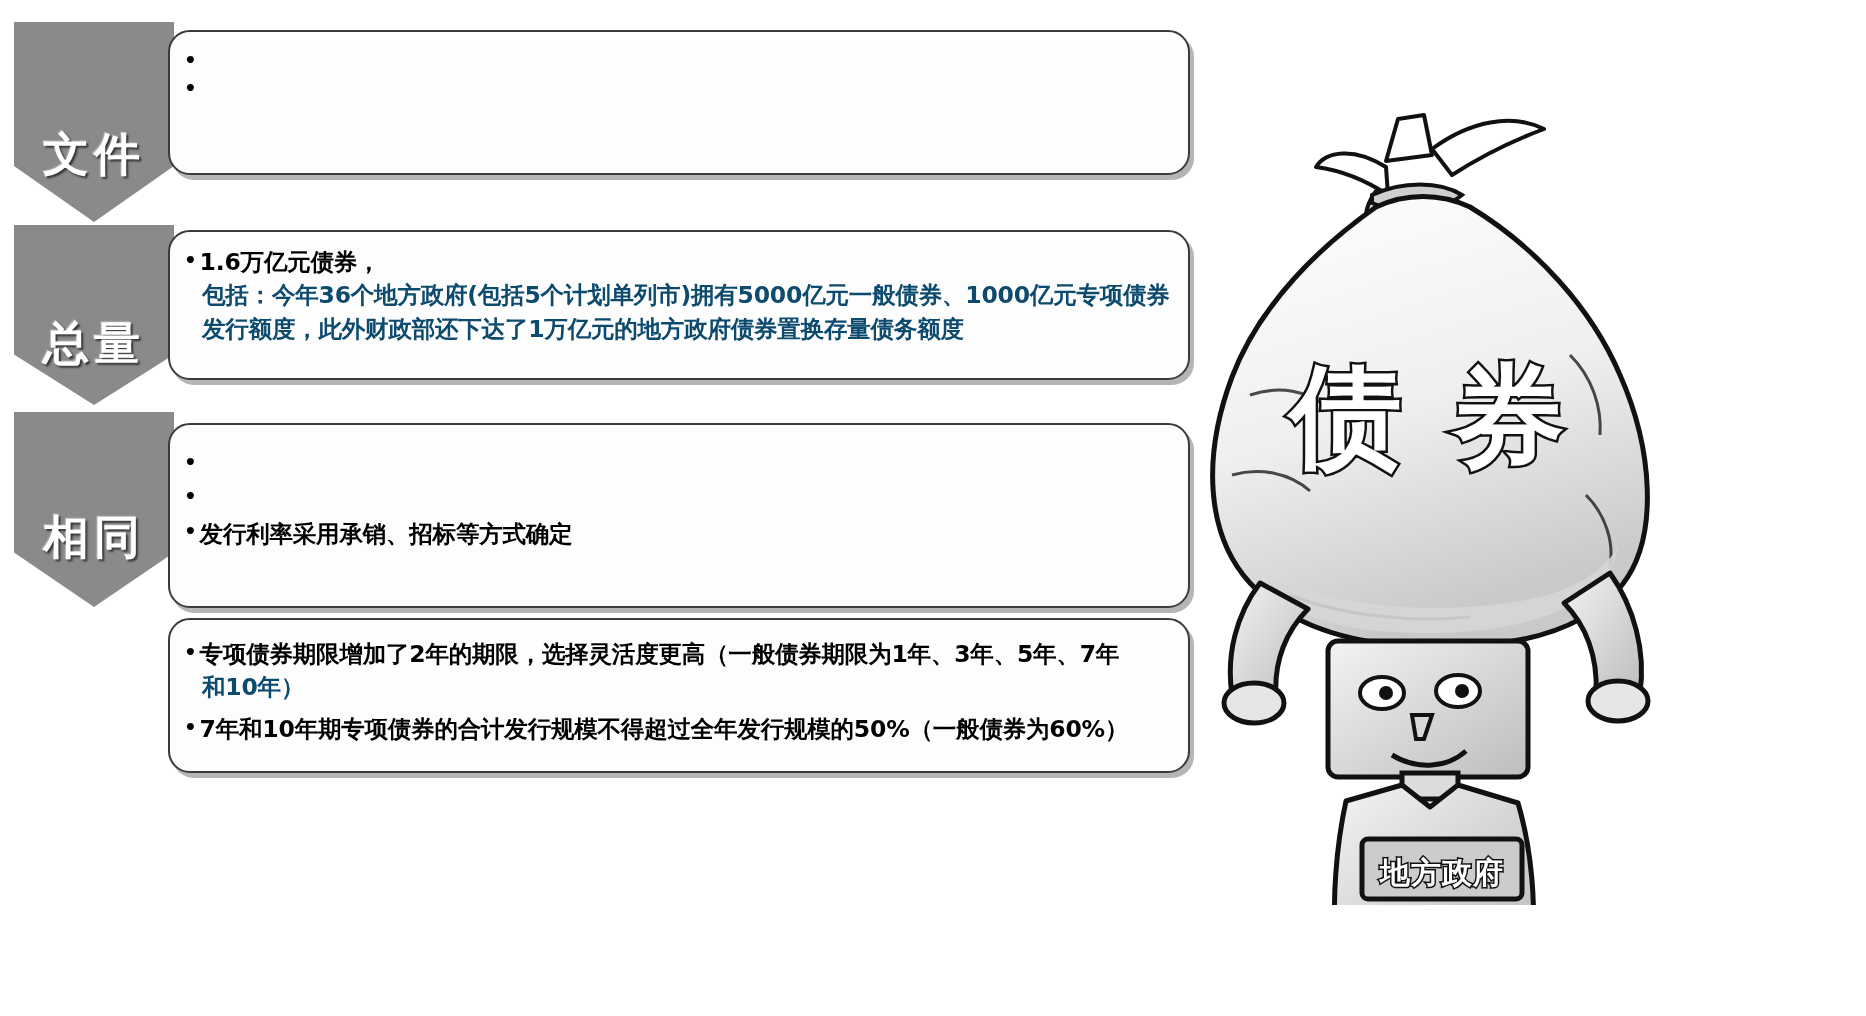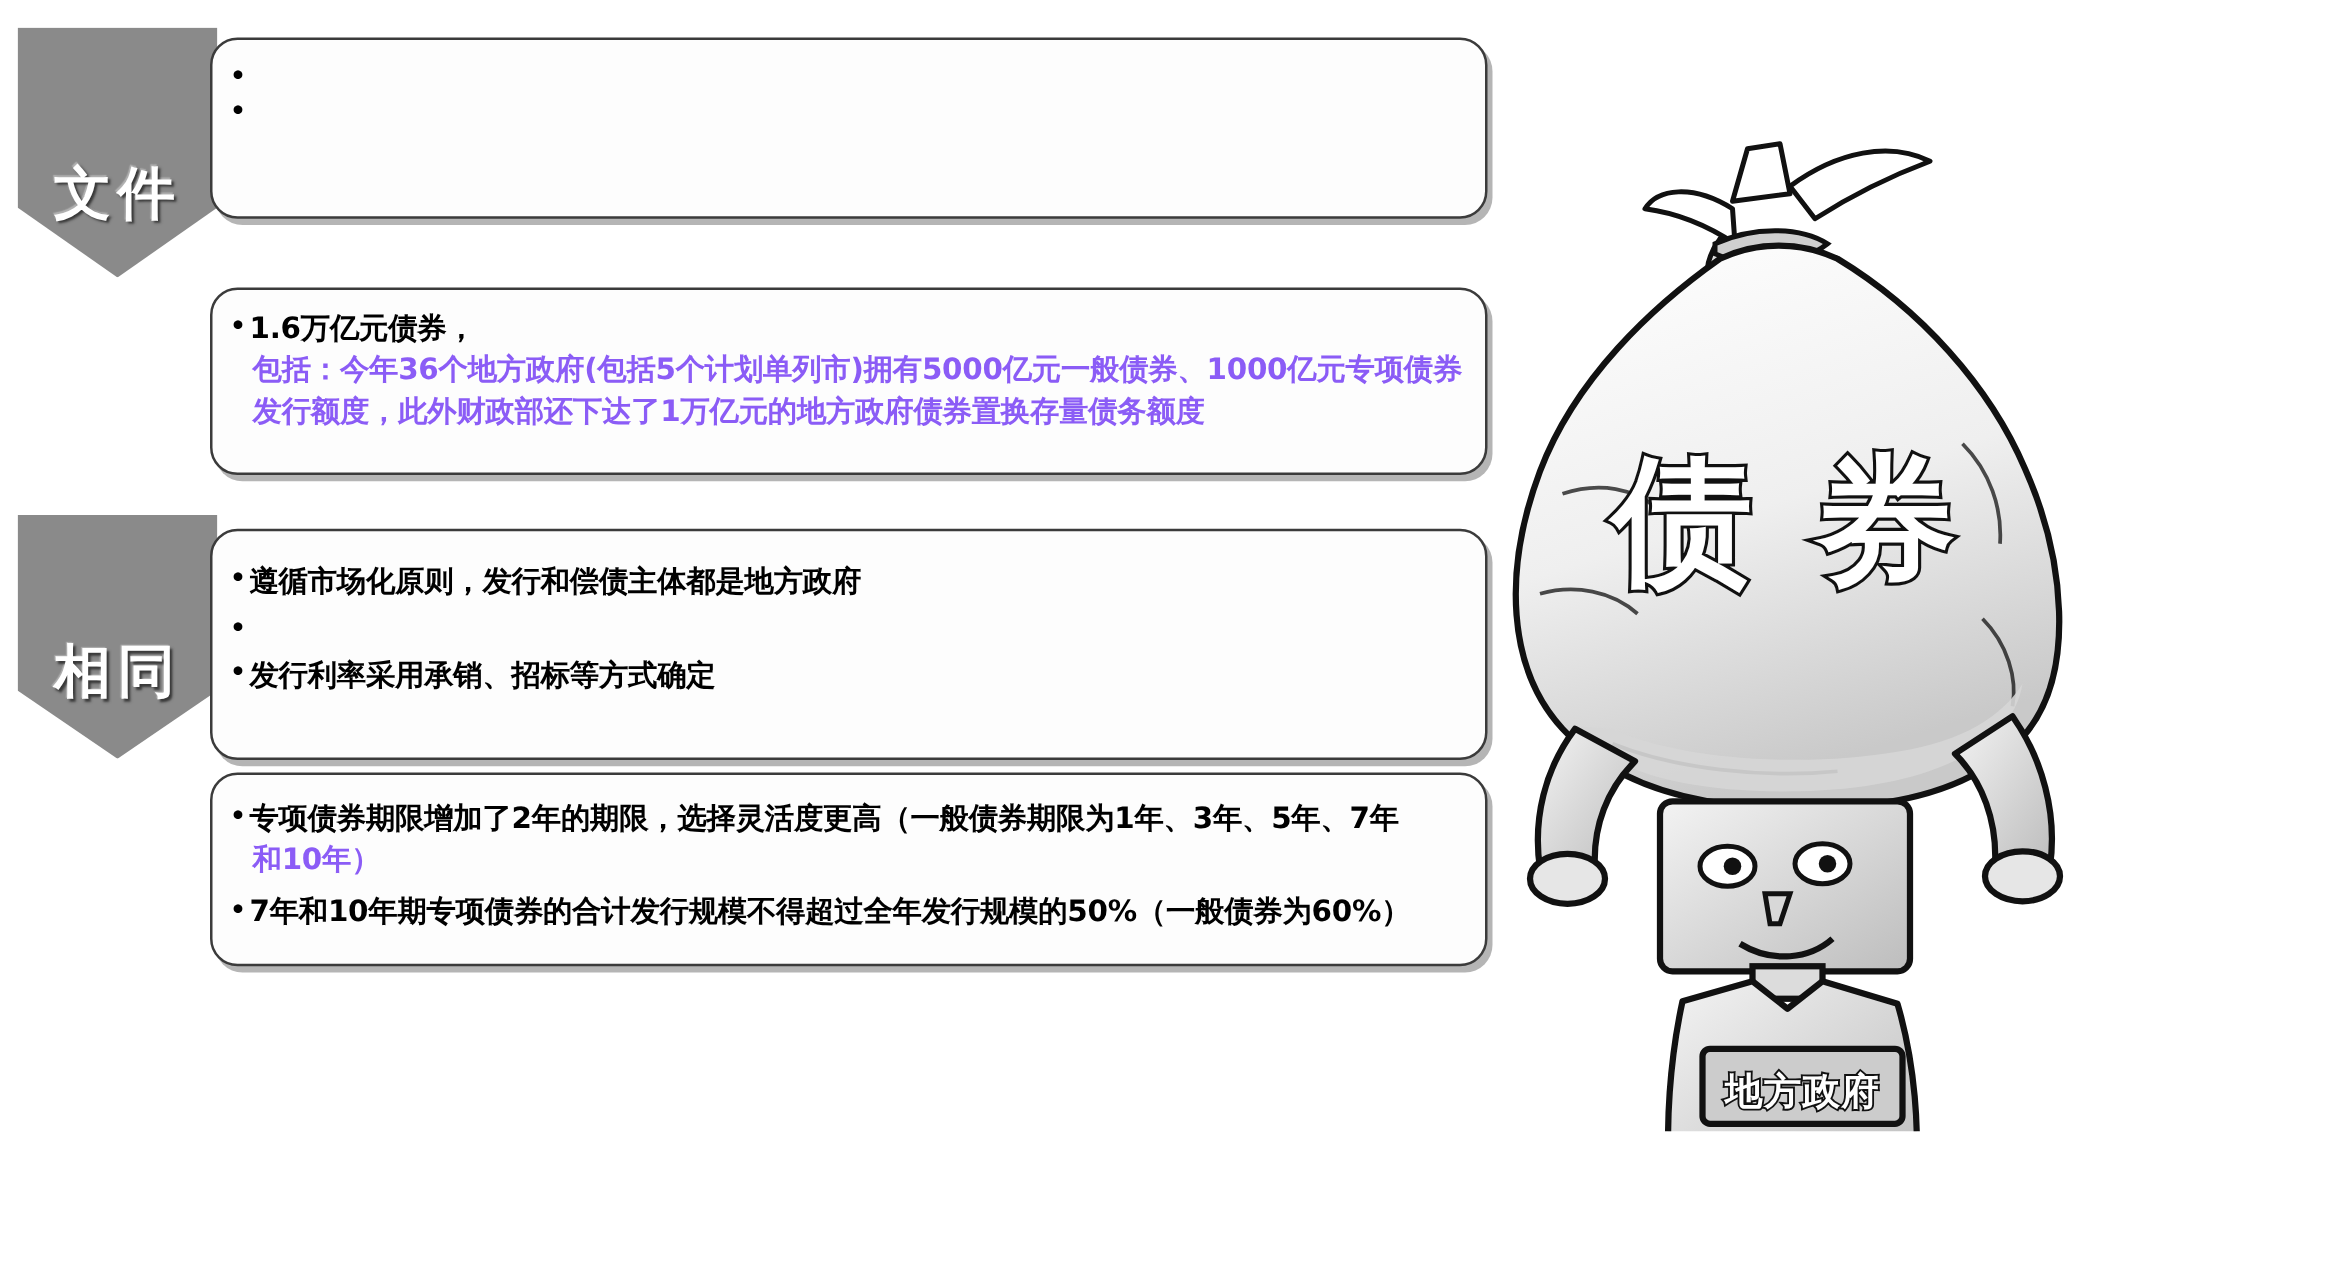--- a/index.html
+++ b/index.html
@@ -79,21 +79,21 @@
     font-size: 20px;
     line-height: 1.42;
     margin-right: 3px;
     color: #000;
   }
   .bullet-line .txt { display: block; }
   .cont-line {
     font-family: "DejaVu Sans", "Liberation Sans", sans-serif;
     font-size: 23.5px;
     font-weight: 700;
-    color: #8b5cf6;
+    color: #0c4a6e;
     line-height: 1.42;
     letter-spacing: -0.2px;
     white-space: nowrap;
     padding-left: 18px;
   }
 
   
   #mascot {
     position: absolute;
     left: 1140px;
@@ -136,40 +136,43 @@
     <div class="inner">
       <div class="bullet-line">
         <span class="dot">•</span>
       </div>
       <div class="bullet-line">
         <span class="dot">•</span>
       </div>
     </div>
   </div>
 
+  <div class="chev" style="left:14px; top:225px; height:180px;">
+    <div class="shape"></div>
+    <div class="lbl" style="top:88px;">总量</div>
+  </div>
   <div class="box" style="left:168px; top:230px; width:1022px; height:150px;">
     <div class="inner">
       <div class="bullet-line">
         <span class="dot">•</span>
         <span class="txt">1.6万亿元债券，</span>
       </div>
       <div class="cont-line">包括：今年36个地方政府(包括5个计划单列市)拥有5000亿元一般债券、1000亿元专项债券</div>
       <div class="cont-line">发行额度，此外财政部还下达了1万亿元的地方政府债券置换存量债务额度</div>
     </div>
   </div>
 
   <div class="chev" style="left:14px; top:412px; height:195px;">
     <div class="shape"></div>
     <div class="lbl" style="top:95px;font-family:Liberation Serif, serif;">相同</div>
   </div>
   <div class="box" style="left:168px; top:423px; width:1022px; height:185px;">
     <div class="inner" style="padding-top:20px;">
       <div class="bullet-line" style="line-height:1.72;">
         <span class="dot" style="line-height:1.72;">•</span>
-        <span class="txt">遵循市场化原则，发行和偿债主体都是地方政府</span>
       </div>
       <div class="bullet-line" style="line-height:1.72;">
         <span class="dot" style="line-height:1.72;">•</span>
       </div>
       <div class="bullet-line" style="line-height:1.72;">
         <span class="dot" style="line-height:1.72;">•</span>
         <span class="txt">发行利率采用承销、招标等方式确定</span>
       </div>
     </div>
   </div>

